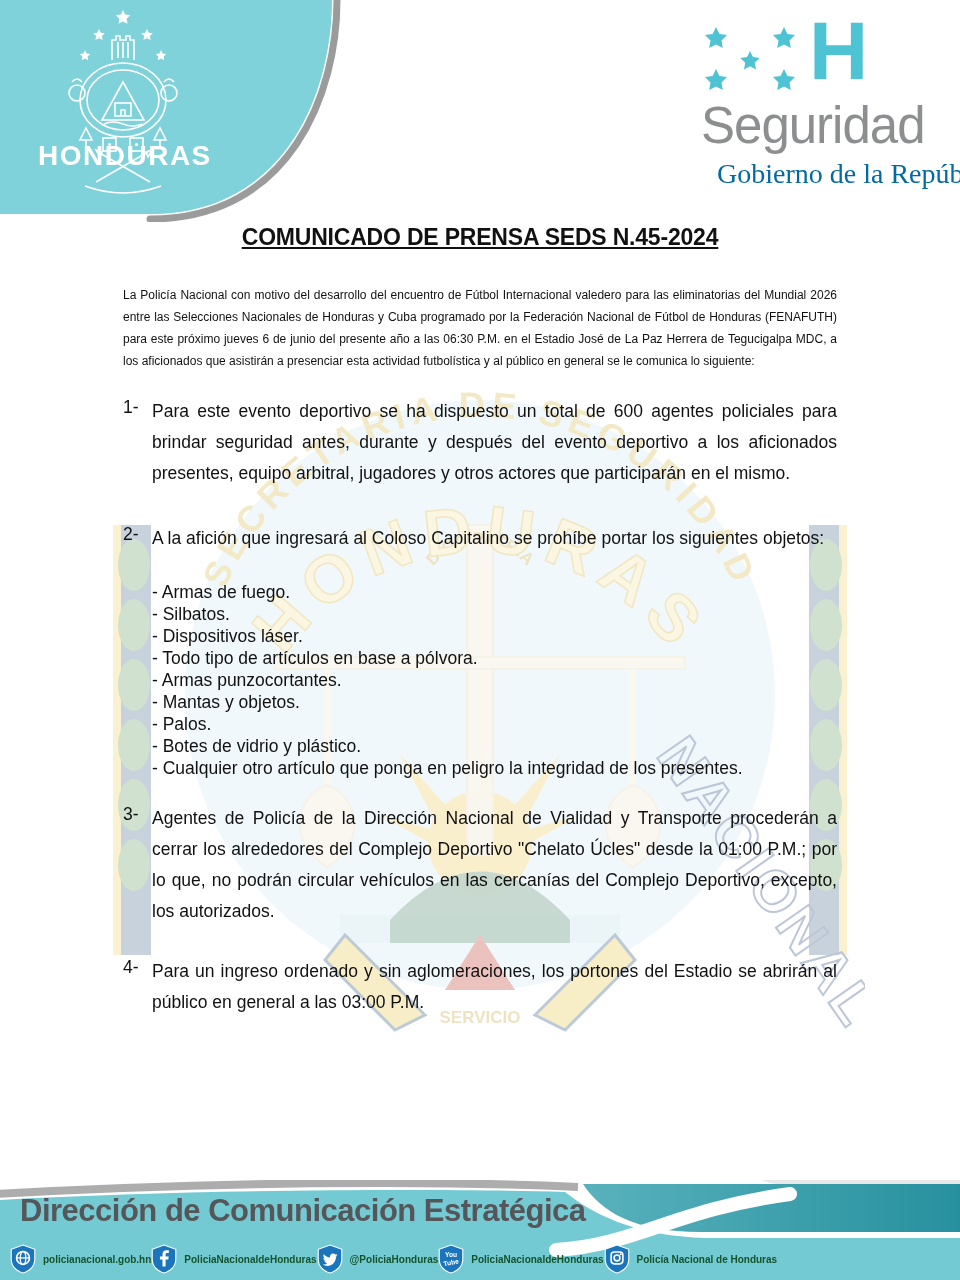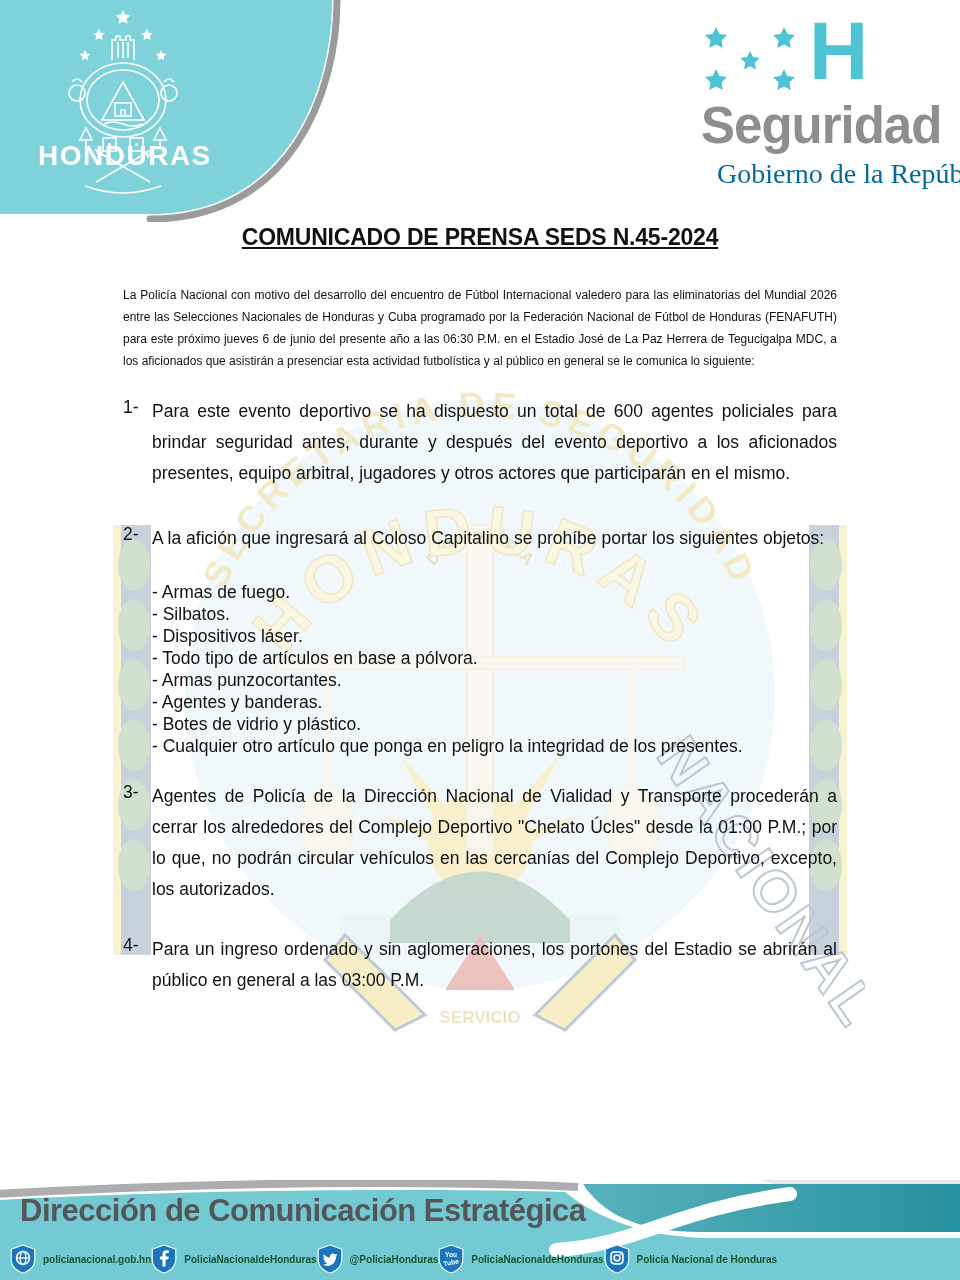--- a/index.html
+++ b/index.html
@@ -5,21 +5,21 @@
   html,body{margin:0;padding:0;background:#e9e9e9;}
   .page{position:relative;width:960px;height:1280px;background:#ffffff;overflow:hidden;
         font-family:"Liberation Sans",sans-serif;margin:0 auto;}
   
   .banner-svg{position:absolute;left:0;top:0;}
   .banner-country{position:absolute;left:38px;top:140px;width:260px;
         font-size:28px;font-weight:700;letter-spacing:1.5px;color:#ffffff;}
   .logo-right{position:absolute;left:697px;top:24px;width:262px;}
   .logo-stars{position:absolute;left:3px;top:1px;}
   .logo-h{position:absolute;left:112px;top:-14px;font-size:82px;font-weight:800;color:#4ec3d4;line-height:1;}
-  .logo-brand{position:absolute;left:4px;top:72px;font-size:51px;font-weight:700;color:#8c8e90;letter-spacing:-1px;white-space:nowrap;text-align:center;}
+  .logo-brand{position:absolute;left:4px;top:72px;font-size:51px;font-weight:400;color:#8c8e90;letter-spacing:-1px;white-space:nowrap;text-align:center;}
   .logo-gov{position:absolute;left:6px;top:134px;font-size:28px;color:#0369a1;
         font-family:"Liberation Serif",serif;white-space:nowrap;margin-left:14px;}
   
   .watermark{position:absolute;left:95px;top:375px;opacity:.30;pointer-events:none;}
   
   .doc{position:absolute;left:123px;right:123px;top:224px;color:#111111;}
   .doc-title{text-align:center;font-size:23px;font-weight:700;letter-spacing:-.2px;margin:0 0 33px 0;text-decoration:underline;}
   .para{font-size:12px;line-height:22px;text-align:justify;margin:0;}
   .item{display:flex;margin-top:0;}
   .item .num{flex:0 0 29px;font-size:17.5px;line-height:22px;}
@@ -181,21 +181,22 @@
       <span class="num">2-</span>
       <p class="itext">A la afición que ingresará al Coloso Capitalino se prohíbe portar los siguientes objetos:</p>
     </div>
 
     <div class="bullets">
         <div>- Armas de fuego.</div>
         <div>- Silbatos.</div>
         <div>- Dispositivos láser.</div>
         <div>- Todo tipo de artículos en base a pólvora.</div>
         <div>- Armas punzocortantes.</div>
-        <div>- Agentes y banderas.</div>
+        <div>- Mantas y objetos.</div>
+        <div>- Palos.</div>
         <div>- Botes de vidrio y plástico.</div>
         <div>- Cualquier otro artículo que ponga en peligro la integridad de los presentes.</div>
       </div>
 
     <div class="item m3">
       <span class="num">3-</span>
       <p class="itext">Agentes de Policía de la Dirección Nacional de Vialidad y Transporte procederán a cerrar los alrededores del Complejo Deportivo "Chelato Úcles" desde la 01:00 P.M.; por lo que, no podrán circular vehículos en las cercanías del Complejo Deportivo, excepto, los autorizados.</p>
     </div>
 
     <div class="item m4">

